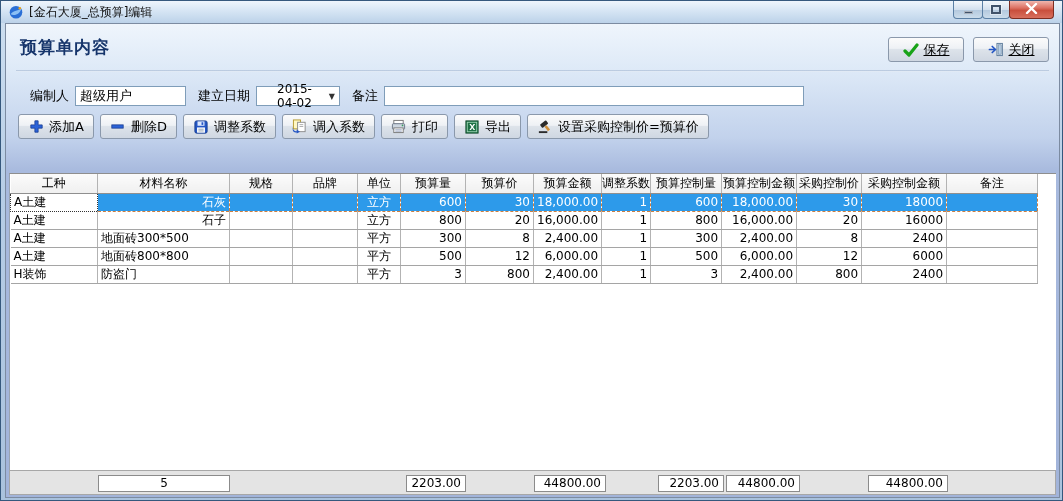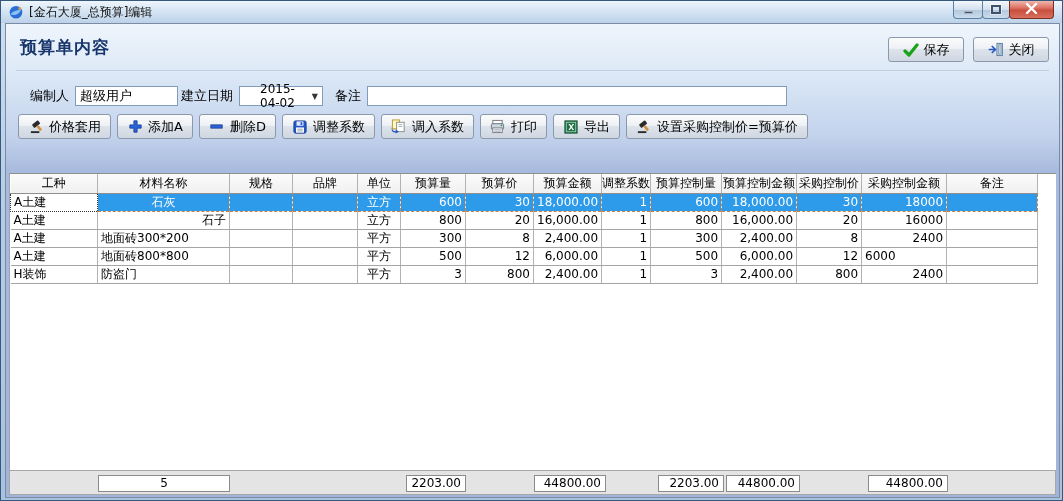--- a/index.html
+++ b/index.html
@@ -30,35 +30,35 @@
   .glyph-max { width:10px; height:9px; border:2px solid #41536a; box-shadow:0 0 0 1px rgba(255,255,255,.45); }
 
   
   .client { position:absolute; left:4px; top:22px; width:1055px; height:475px;
     border:1px solid #7c8ba1;
     background:linear-gradient(180deg,#eff5fc 0%,#dde9f7 10%,#c2d2ec 24%,#a8bade 31%,#a2b4da 100%); }
 
   .page-title { position:absolute; left:14px; top:12px; font-size:17px; font-weight:bold;
     color:#16356b; letter-spacing:1px; }
 
-  .header-buttons { position:absolute; top:13px; right:10px; display:flex; gap:9px; }
+  .header-buttons { position:absolute; top:13px; right:10px; display:flex; gap:9px;text-decoration:underline; }
   .hbtn { min-width:76px; height:25px; display:inline-flex; align-items:center; justify-content:center;
     gap:5px; font-size:13px; color:#000; border:1px solid #8a98ab; border-radius:3px;
     background:linear-gradient(180deg,#fbfbfb 0%,#eef1f5 45%,#dde3ea 50%,#cfd7e2 100%);
     cursor:default; font-family:inherit; }
 
   .separator { position:absolute; left:10px; right:10px; top:46px; height:2px;
     background:linear-gradient(180deg,#a9bcd6,#f4f9ff); }
 
   
   .form-row { position:absolute; left:24px; top:61px; height:22px; display:flex; align-items:center; }
   .form-row label { font-size:13px; margin-right:6px; white-space:nowrap; }
   .txt { height:20px; border:1px solid #7f9db9; background:#fff; font-size:13px;
     padding:0 4px; font-family:inherit; }
-  .txt.creator { width:103px; margin-right:3px; }
+  .txt.creator { width:111px; margin-right:12px; }
   .combo { width:84px; height:20px; border:1px solid #7f9db9; background:#fff;
     display:flex; align-items:center; font-size:12px; padding-left:20px; margin-right:12px; }
   .combo .val { flex:1; }
   .combo .arrow { font-size:8px; color:#333; padding:0 4px; }
   .txt.remark { width:420px; }
 
   
   .toolbar { position:absolute; left:12px; top:90px; height:26px; display:flex; gap:6px; }
   .tbtn { height:25px; display:inline-flex; align-items:center; gap:5px; padding:0 9px;
     font-size:13px; color:#000; border:1px solid #8a98ab; border-radius:3px;
@@ -156,32 +156,20 @@
       <label>建立日期</label>
       <div class="combo">
         <span class="val">2015-04-02</span>
         <span class="arrow">▼</span>
       </div>
       <label>备注</label>
       <input class="txt remark" value="" style="">
     </div>
 
     <div class="toolbar" id="toolbar">
-        <button class="tbtn">
-          <span class="ticon">
-            <svg width="15" height="15" viewBox="0 0 16 16">
-              <g transform="rotate(-38 8 6)">
-                <rect x="4" y="3" width="8" height="4.6" rx="1" fill="#2b2b2b"></rect>
-                <rect x="6.6" y="7.8" width="2.8" height="6" fill="#d2913c"></rect>
-              </g>
-              <rect x="2" y="13" width="9" height="2" fill="#2b2b2b"></rect>
-            </svg>
-          </span>
-          <span>价格套用</span>
-        </button>
         <button class="tbtn">
           <span class="ticon">
             <svg width="13" height="13" viewBox="0 0 16 16">
               <path d="M6 1 h4 v5 h5 v4 h-5 v5 H6 v-5 H1 V6 h5 Z" fill="#2a62d8" stroke="#1b3f93"></path>
             </svg>
           </span>
           <span>添加A</span>
         </button>
         <button class="tbtn">
           <span class="ticon">
@@ -285,21 +273,21 @@
               <th>预算控制量</th>
               <th>预算控制金额</th>
               <th>采购控制价</th>
               <th>采购控制金额</th>
               <th>备注</th>
             </tr>
           </thead>
           <tbody>
             <tr class="selected">
               <td class="focus-cell" style="text-align: left;">A土建</td>
-              <td style="text-align: center;">石灰</td>
+              <td style="text-align: right;">石灰</td>
               <td style="text-align: left;"></td>
               <td style="text-align: left;"></td>
               <td style="text-align: center;">立方</td>
               <td style="text-align: right;">600</td>
               <td style="text-align: right;">30</td>
               <td style="text-align: right;">18,000.00</td>
               <td style="text-align: right;">1</td>
               <td style="text-align: right;">600</td>
               <td style="text-align: right;">18,000.00</td>
               <td style="text-align: right;">30</td>
@@ -317,21 +305,21 @@
               <td style="text-align: right;">16,000.00</td>
               <td style="text-align: right;">1</td>
               <td style="text-align: right;">800</td>
               <td style="text-align: right;">16,000.00</td>
               <td style="text-align: right;">20</td>
               <td style="text-align: right;">16000</td>
               <td style="text-align: left;"></td>
             </tr>
             <tr>
               <td style="text-align: left;">A土建</td>
-              <td style="text-align: left;">地面砖300*200</td>
+              <td style="text-align: left;">地面砖300*500</td>
               <td style="text-align: left;"></td>
               <td style="text-align: left;"></td>
               <td style="text-align: center;">平方</td>
               <td style="text-align: right;">300</td>
               <td style="text-align: right;">8</td>
               <td style="text-align: right;">2,400.00</td>
               <td style="text-align: right;">1</td>
               <td style="text-align: right;">300</td>
               <td style="text-align: right;">2,400.00</td>
               <td style="text-align: right;">8</td>
@@ -344,21 +332,21 @@
               <td style="text-align: left;"></td>
               <td style="text-align: left;"></td>
               <td style="text-align: center;">平方</td>
               <td style="text-align: right;">500</td>
               <td style="text-align: right;">12</td>
               <td style="text-align: right;">6,000.00</td>
               <td style="text-align: right;">1</td>
               <td style="text-align: right;">500</td>
               <td style="text-align: right;">6,000.00</td>
               <td style="text-align: right;">12</td>
-              <td style="">6000</td>
+              <td style="text-align: right;">6000</td>
               <td style="text-align: left;"></td>
             </tr>
             <tr>
               <td style="text-align: left;">H装饰</td>
               <td style="text-align: left;">防盗门</td>
               <td style="text-align: left;"></td>
               <td style="text-align: left;"></td>
               <td style="text-align: center;">平方</td>
               <td style="text-align: right;">3</td>
               <td style="text-align: right;">800</td>

